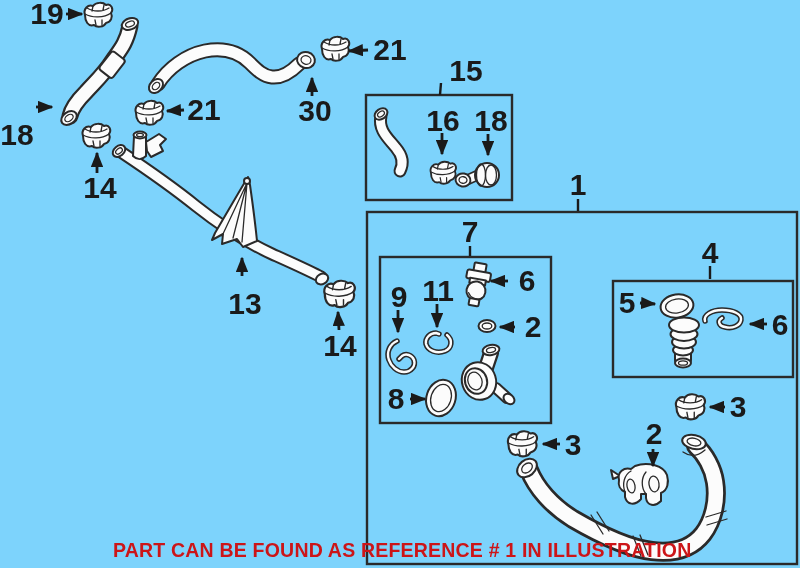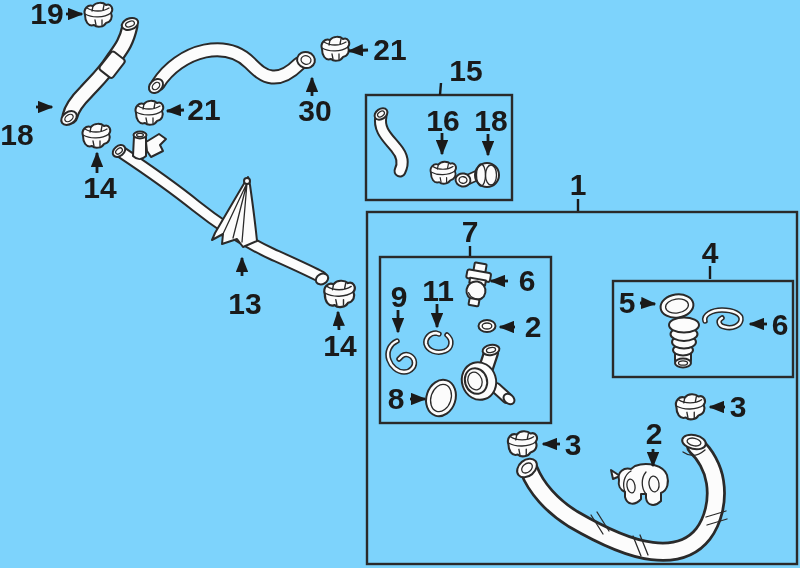--- a/index.html
+++ b/index.html
@@ -224,14 +224,15 @@
 <div class="num" style="left: 438px; top: 291px; color: rgb(26, 26, 26); text-align: center;">11</div>
 <div class="num" style="left: 533px; top: 327px; color: rgb(26, 26, 26);">2</div>
 <div class="num" style="left: 396px; top: 399px; color: rgb(26, 26, 26);">8</div>
 <div class="num" style="left: 710px; top: 253px; color: rgb(26, 26, 26);">4</div>
 <div class="num" style="left: 627px; top: 303px; color: rgb(26, 26, 26);">5</div>
 <div class="num" style="left: 780px; top: 325px; color: rgb(26, 26, 26);">6</div>
 <div class="num" style="left: 738px; top: 407px; color: rgb(26, 26, 26);">3</div>
 <div class="num" style="left: 654px; top: 434px; color: rgb(26, 26, 26);">2</div>
 <div class="num" style="left: 573px; top: 445px; color: rgb(26, 26, 26);">3</div>
 
+<div class="caption" style="color: rgb(204, 21, 24);">PART CAN BE FOUND AS REFERENCE # 1 IN ILLUSTRATION</div>
 
 </div>
 
 </body></html>

